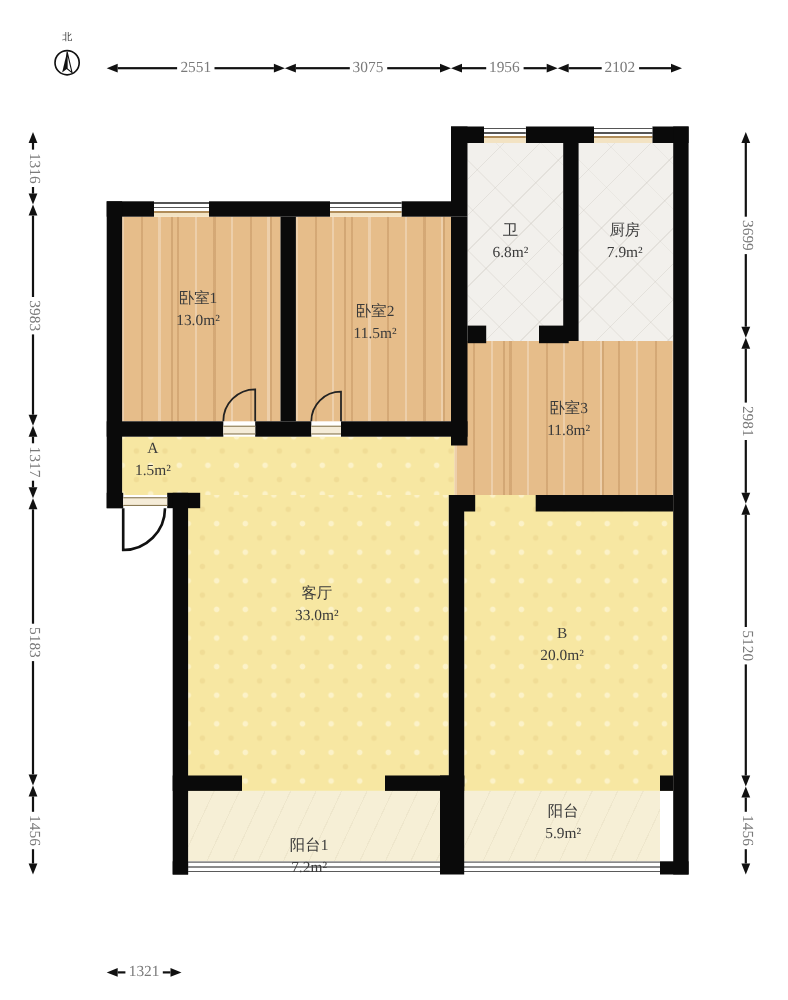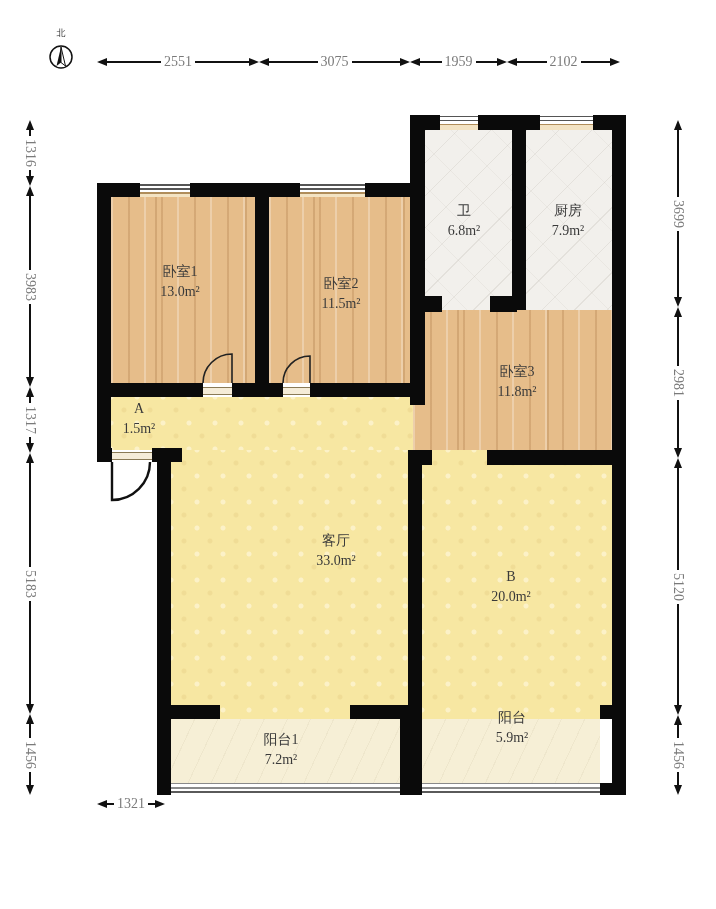--- a/index.html
+++ b/index.html
@@ -136,33 +136,33 @@
       <div>7.9m²</div>
   </div>
   <div class="room-label" style="left:517px;top:382px;">
     <div>卧室3</div>
       <div>11.8m²</div>
   </div>
   <div class="room-label" style="left:139px;top:419px;">
     <div>A</div>
       <div>1.5m²</div>
   </div>
-  <div class="room-label" style="left:288px;top:551px;margin-left:48px;">
+  <div class="room-label" style="left:288px;top:551px;">
     <div>客厅</div>
       <div>33.0m²</div>
   </div>
   <div class="room-label" style="left:511px;top:587px;">
     <div>B</div>
       <div>20.0m²</div>
   </div>
-  <div class="room-label" style="left:281px;top:750px;">
+  <div class="room-label" style="left:281px;top:780px;">
     <div>阳台1</div>
       <div>7.2m²</div>
   </div>
-  <div class="room-label" style="left:512px;top:728px;">
+  <div class="room-label" style="left:512px;top:749px;">
     <div>阳台</div>
       <div>5.9m²</div>
   </div>
 
   <div class="dim-h" style="left:97px;top:54px;width:162px;">
     <span class="arr arr-l"></span>
       <span class="ln-h"></span>
     <span class="dim-lbl">2551</span>
     <span class="ln-h"></span>
       <span class="arr arr-r"></span>
@@ -170,33 +170,33 @@
   <div class="dim-h" style="left:259px;top:54px;width:151px;">
     <span class="arr arr-l"></span>
       <span class="ln-h"></span>
     <span class="dim-lbl">3075</span>
     <span class="ln-h"></span>
       <span class="arr arr-r"></span>
   </div>
   <div class="dim-h" style="left:410px;top:54px;width:97px;">
     <span class="arr arr-l"></span>
       <span class="ln-h"></span>
-    <span class="dim-lbl">1959</span>
+    <span class="dim-lbl">1956</span>
     <span class="ln-h"></span>
       <span class="arr arr-r"></span>
   </div>
   <div class="dim-h" style="left:507px;top:54px;width:113px;justify-content:flex-end;">
     <span class="arr arr-l"></span>
       <span class="ln-h"></span>
     <span class="dim-lbl">2102</span>
     <span class="ln-h"></span>
       <span class="arr arr-r"></span>
   </div>
 
-  <div class="dim-h" style="left:97px;top:796px;width:68px;">
+  <div class="dim-h" style="left:97px;top:876px;width:68px;">
     <span class="arr arr-l"></span>
       <span class="ln-h"></span>
     <span class="dim-lbl">1321</span>
     <span class="ln-h"></span>
       <span class="arr arr-r"></span>
   </div>
 
   <div class="dim-v" style="left:22px;top:120px;height:66px;">
     <span class="arr arr-u"></span>
       <span class="ln-v"></span>

